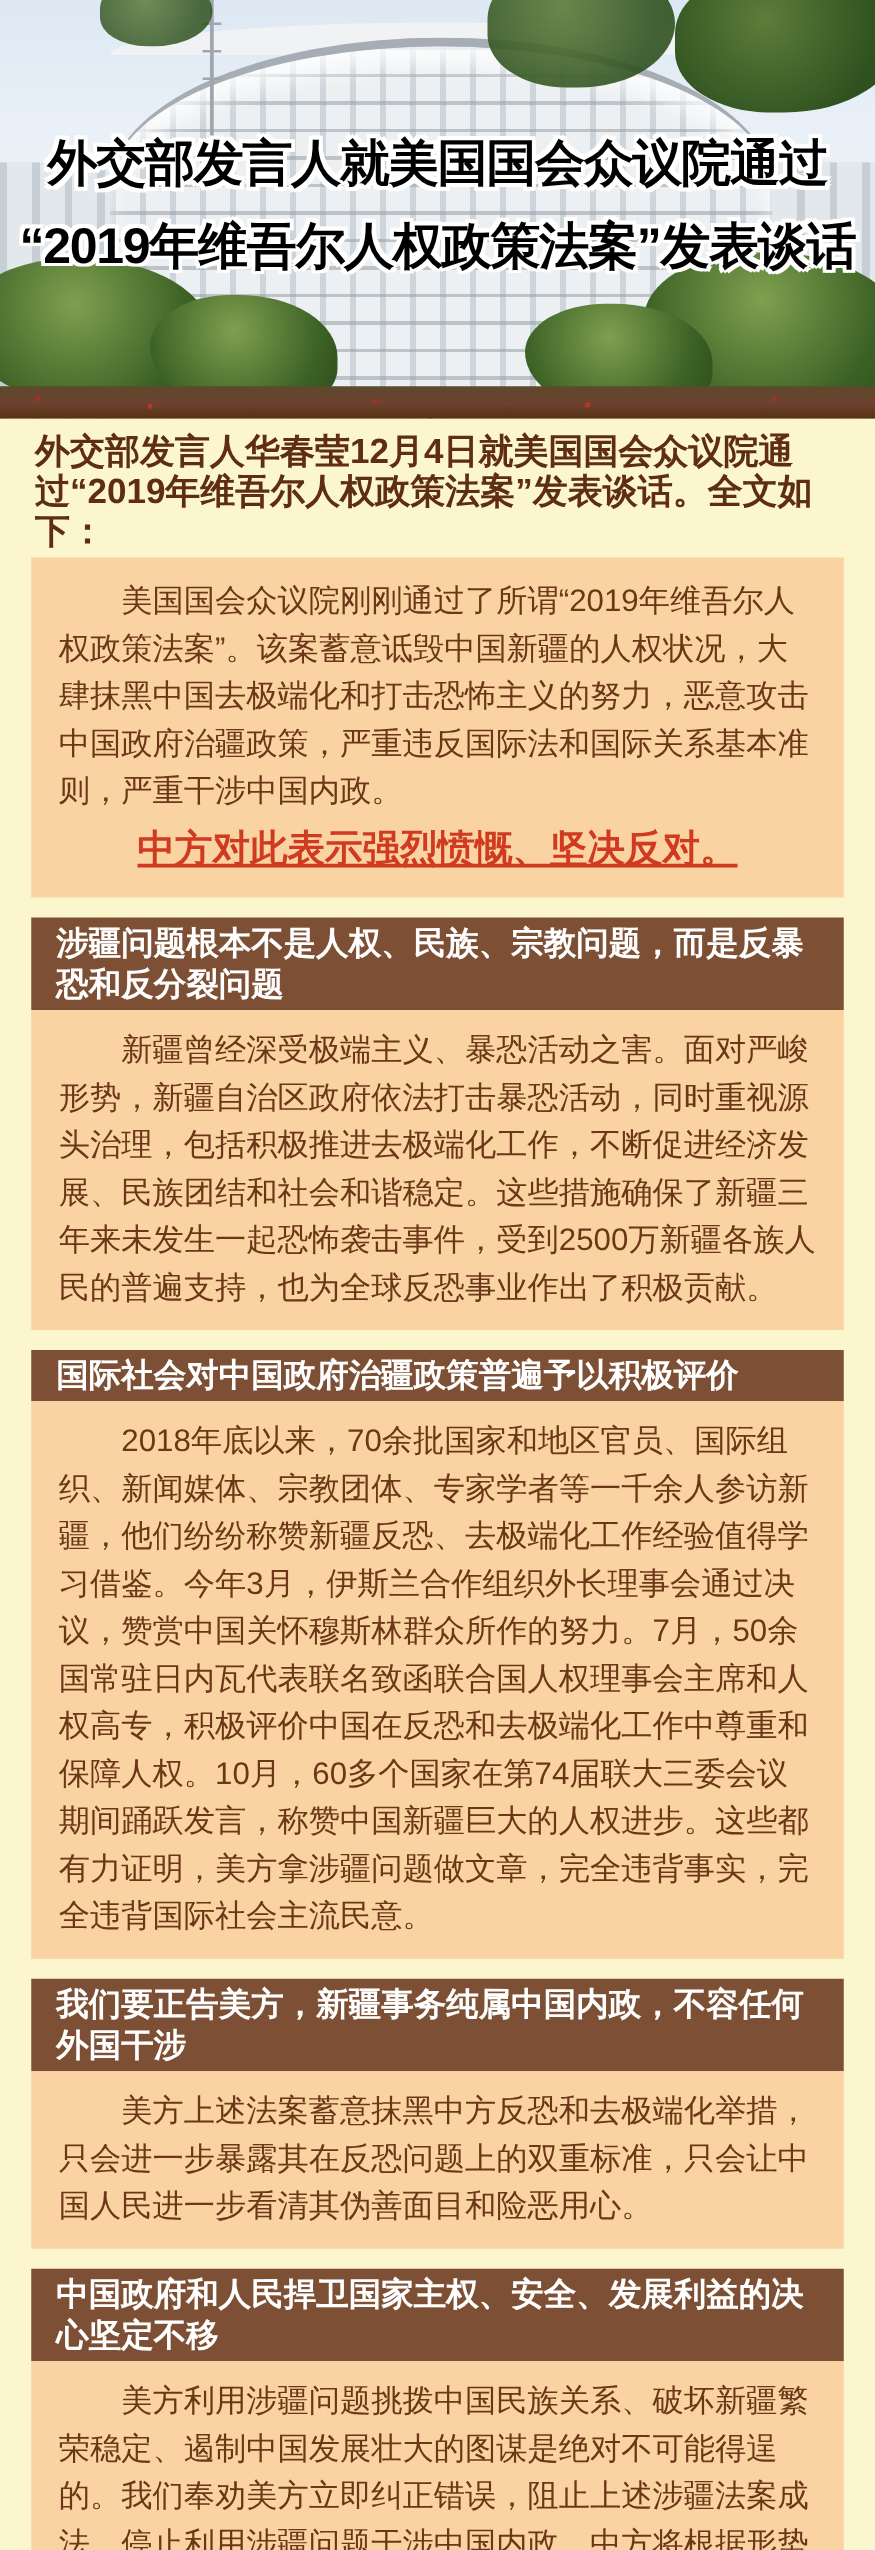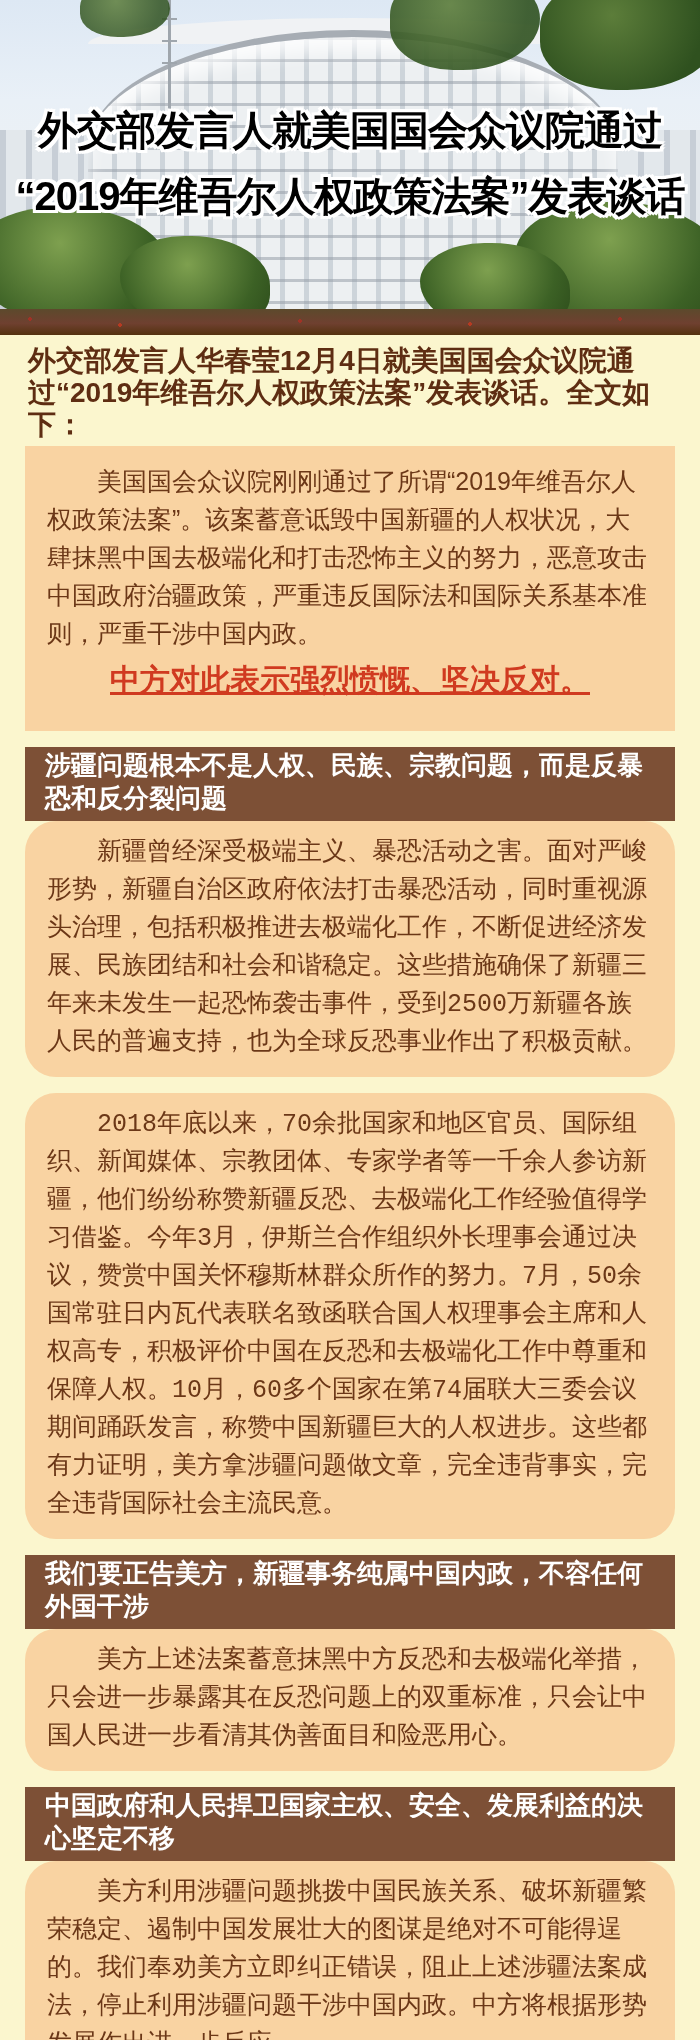--- a/index.html
+++ b/index.html
@@ -60,27 +60,27 @@
   .flag{position:absolute;left:344px;top:316px;width:20px;height:13px;background:#d8281e;}
   .flagpole{position:absolute;left:343px;top:316px;width:2px;height:100px;background:#8a9096;}
   .hero-title{position:absolute;left:0;right:0;text-align:center;
     font-weight:bold;font-size:40px;letter-spacing:-1px;color:#000;
     text-shadow:-3px -3px 0 #fff,3px -3px 0 #fff,-3px 3px 0 #fff,3px 3px 0 #fff,0 -3px 0 #fff,0 3px 0 #fff,-3px 0 0 #fff,3px 0 0 #fff;
     white-space:nowrap;}
   .line1{top:103px;}
   .line2{top:169px;}
   
   .intro{margin:10px 25px 0 28px;font-size:28px;line-height:32px;font-weight:bold;color:#5E2D12;}
-  .box{margin:5px 25px 0;background:#F9D3A2;padding:16px 22px 31px;}
+  .box{margin:5px 25px 0;background:#F9D3A2;padding:16px 22px 18px;}
   .box p{margin:0;font-size:25px;line-height:38px;color:#6B3717;text-indent:2em;}
   .emphasis{margin-top:8px;text-align:center;font-size:30px;line-height:40px;font-weight:bold;color:#D03A20;text-decoration:underline;}
-  .section{margin:16px 25px 0;font-family:Liberation Mono, monospace;}
+  .section{margin:16px 25px 0;}
   .bar{background:#7D5036;color:#FFFFFF;font-weight:bold;font-size:26px;line-height:33px;padding:4px 20px;}
   .section:nth-of-type(2) .bar{text-align:center;}
-  .section-body{background:#F9D3A2;padding:13px 22px 15px;border-radius:31px;}
+  .section-body{background:#F9D3A2;padding:13px 22px 15px;}
   .section-body p{margin:0;font-size:25px;line-height:38px;color:#6B3717;text-indent:2em;}
 </style>
 </head>
 <body>
 
 <div class="hero">
   <div class="wing left"></div>
   <div class="wing right"></div>
   <div class="parapet"></div>
   <div class="drum"></div>
@@ -109,20 +109,21 @@
 </div>
 
 <div class="section">
   <div class="bar">涉疆问题根本不是人权、民族、宗教问题，而是反暴恐和反分裂问题</div>
   <div class="section-body">
     <p>新疆曾经深受极端主义、暴恐活动之害。面对严峻形势，新疆自治区政府依法打击暴恐活动，同时重视源头治理，包括积极推进去极端化工作，不断促进经济发展、民族团结和社会和谐稳定。这些措施确保了新疆三年来未发生一起恐怖袭击事件，受到2500万新疆各族人民的普遍支持，也为全球反恐事业作出了积极贡献。</p>
   </div>
 </div>
 
 <div class="section">
+  <div class="bar">国际社会对中国政府治疆政策普遍予以积极评价</div>
   <div class="section-body">
     <p>2018年底以来，70余批国家和地区官员、国际组织、新闻媒体、宗教团体、专家学者等一千余人参访新疆，他们纷纷称赞新疆反恐、去极端化工作经验值得学习借鉴。今年3月，伊斯兰合作组织外长理事会通过决议，赞赏中国关怀穆斯林群众所作的努力。7月，50余国常驻日内瓦代表联名致函联合国人权理事会主席和人权高专，积极评价中国在反恐和去极端化工作中尊重和保障人权。10月，60多个国家在第74届联大三委会议期间踊跃发言，称赞中国新疆巨大的人权进步。这些都有力证明，美方拿涉疆问题做文章，完全违背事实，完全违背国际社会主流民意。</p>
   </div>
 </div>
 
 <div class="section">
   <div class="bar">我们要正告美方，新疆事务纯属中国内政，不容任何外国干涉</div>
   <div class="section-body">
     <p>美方上述法案蓄意抹黑中方反恐和去极端化举措，只会进一步暴露其在反恐问题上的双重标准，只会让中国人民进一步看清其伪善面目和险恶用心。</p>
   </div>

